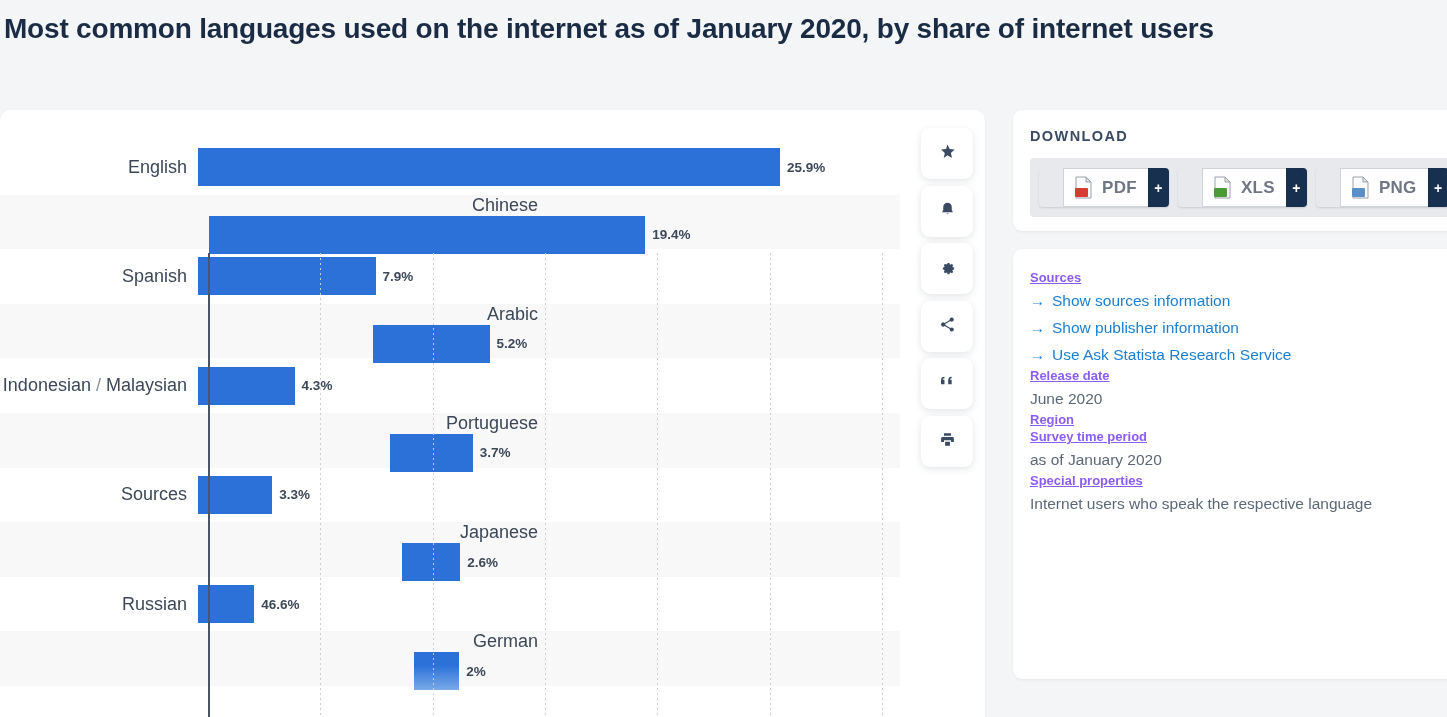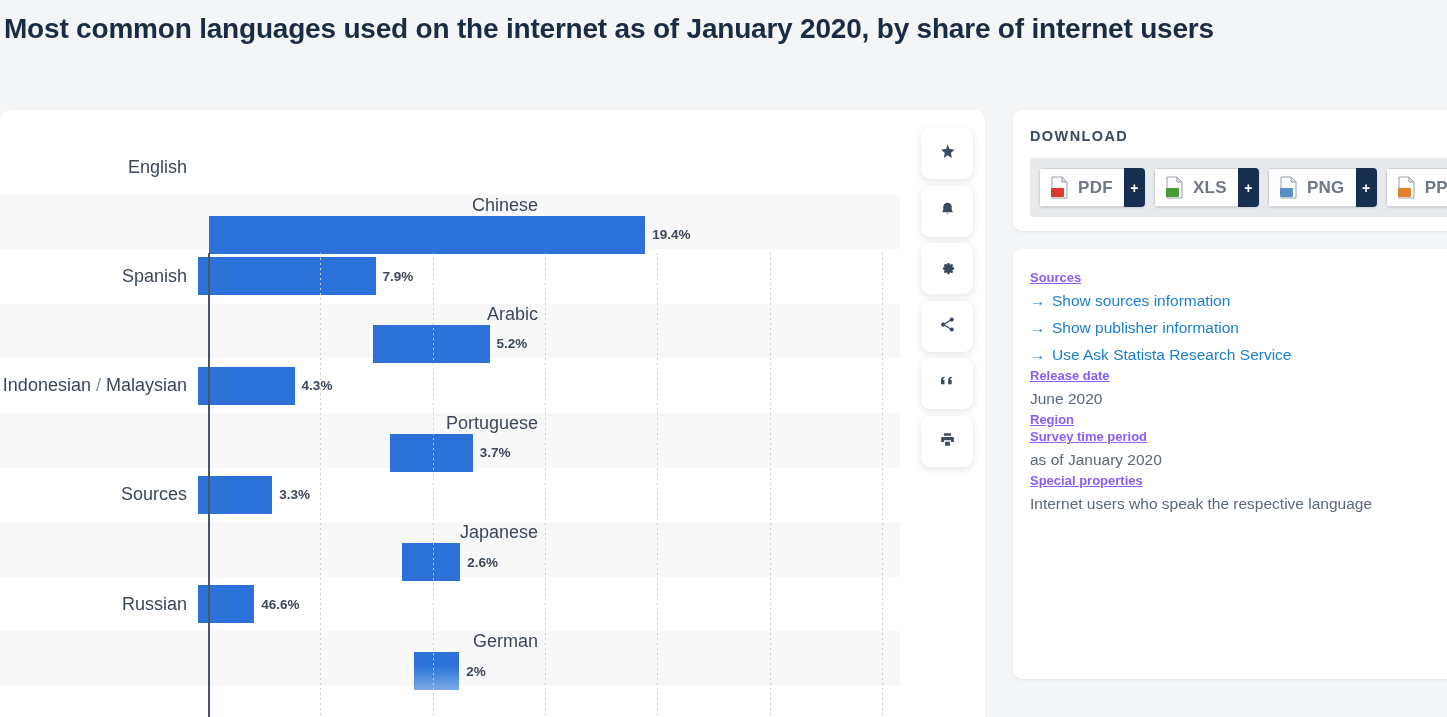--- a/index.html
+++ b/index.html
@@ -180,20 +180,21 @@
   }
   .dl-main {
     background: #fff;
     border: 1px solid #cfd4da;
     border-right: none;
     display: flex;
     align-items: center;
     gap: 8px;
     padding: 7px 11px 7px 10px;
     min-width: 76px;
+    margin-left: 24px;
   }
   .dl-plus {
     background: #18304f;
     color: #fff;
     font-size: 14px;
     font-weight: bold;
     display: flex;
     align-items: center;
     justify-content: center;
     width: 21px;
@@ -260,20 +261,24 @@
             <div class="gridline" style="left: 432.7px;"></div>
             <div class="gridline" style="left: 545.05px;"></div>
             <div class="gridline" style="left: 657.4px;"></div>
             <div class="gridline" style="left: 769.75px;"></div>
             <div class="gridline" style="left: 882.1px;"></div>
           </div>
         <div class="axis-line"></div>
         <div class="bar-rows" id="bar-rows">
             <div class="bar-row">
               <div class="cat-label">English</div>
+              <div class="bar-holder">
+                <div class="bar" style="width: 581.973px; background: rgb(43, 113, 216);"></div>
+                <div class="bar-value">25.9%</div>
+              </div>
             </div>
             <div class="bar-row striped">
               <div class="cat-label">Chinese</div>
               <div class="bar-holder">
                 <div class="bar" style="width: 435.918px; background: rgb(43, 113, 216);"></div>
                 <div class="bar-value">19.4%</div>
               </div>
             </div>
             <div class="bar-row">
               <div class="cat-label">Spanish</div>

